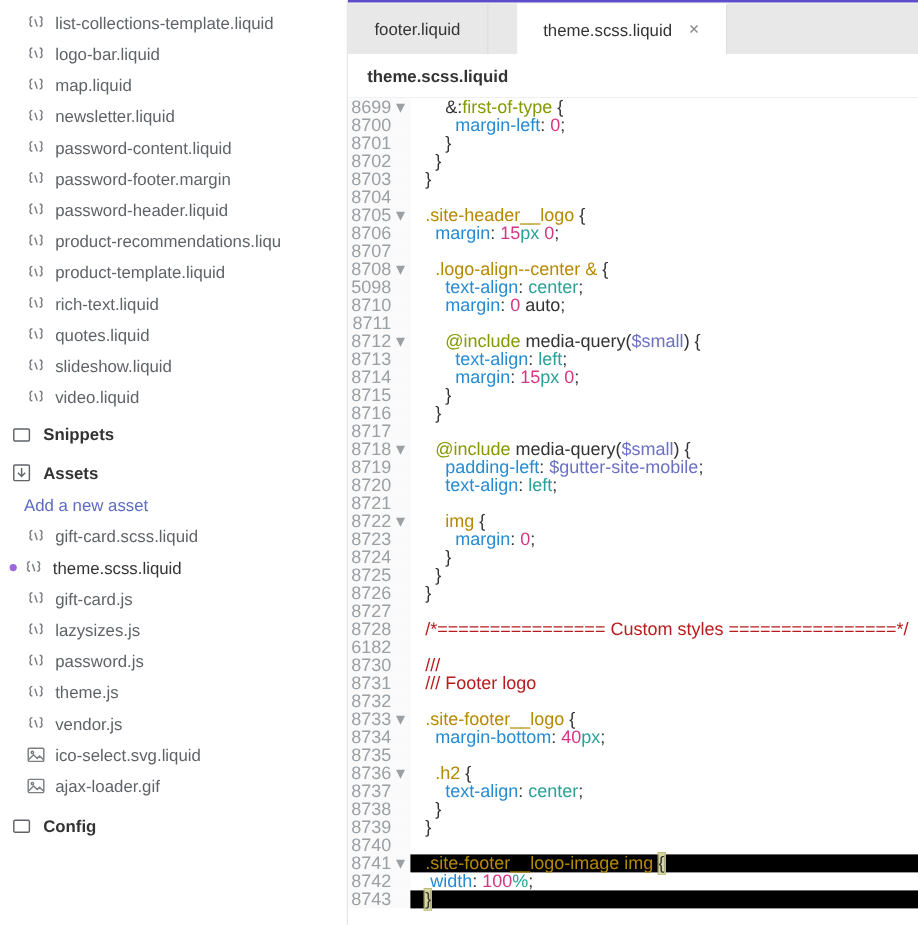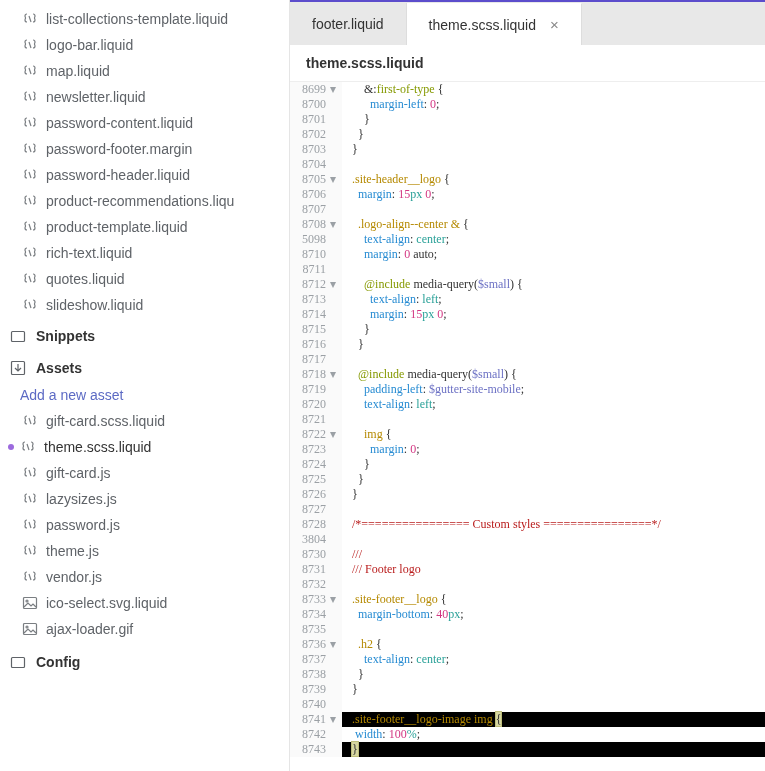--- a/index.html
+++ b/index.html
@@ -9,27 +9,27 @@
   .sidebar-item.selected { color: #333; }
   .sidebar-item .dot { width: 6px; height: 6px; border-radius: 50%; background: #9c6ade; margin-right: 6px; margin-left: -14px; flex-shrink: 0; }
   .sidebar-item .icon { width: 16px; height: 16px; margin-right: 8px; flex-shrink: 0; display: inline-flex; align-items: center; justify-content: center; }
   .sidebar-item .icon svg { stroke: #7a7e82; fill: none; stroke-width: 1.2; }
   .section-head { display: flex; align-items: center; padding: 10px 8px 6px 10px; font-weight: 600; color: #333; font-size: 14px; cursor: pointer; }
   .section-head .icon { width: 16px; height: 16px; margin-right: 10px; display: inline-flex; align-items: center; justify-content: center; }
   .section-head .icon svg { stroke: #5f6368; fill: none; stroke-width: 1.2; }
   .add-link { color: #5c6ac4; cursor: pointer; padding: 5px 8px 5px 20px; font-size: 14px; }
   .editor { flex: 1; display: flex; flex-direction: column; height: 100%; }
   .tabbar-top { height: 3px; background: #e8e8e8; border-top: 2px solid #5c4dcc; }
-  .tabs { display: flex; background: #e8e8e8; height: 42px; }
+  .tabs { display: flex; background: #e8e8e8; height: 42px; gap: 24px; }
   .tab { padding: 0 22px; display: flex; align-items: center; font-size: 14px; color: #333; border-right: 1px solid #ddd; cursor: pointer; }
   .tab.active { background: #fff; border-top: 1px solid #fff; }
   .tab .close { margin-left: 14px; color: #888; font-size: 15px; line-height: 1; }
   .filebar { padding: 10px 16px; font-weight: 600; font-size: 14px; border-bottom: 1px solid #eee; background: #fff; }
   .code-wrap { flex: 1; overflow: auto; background: #fff; position: relative; }
-  .code-lines { font-family: Liberation Serif, serif; font-size: 12px; line-height: 15px; }
+  .code-lines { font-family: Liberation Sans, sans-serif; font-size: 15px; line-height: 15px; }
   .code-row { display: flex; }
   .gutter { width: 40px; text-align: right; color: #9ba0a5; padding-right: 4px; user-select: none; background: #fafafa; }
   .fold { width: 12px; color: #9ba0a5; text-align: left; user-select: none; background: #fafafa; }
   .code-text { padding-left: 4px; white-space: pre; flex: 1; }
   .hl-row .code-text { background: #000000; }
   .k-sel { color: #b58900; } 
   .k-prop { color: #268bd2; } 
   .k-num { color: #d33682; } 
   .k-at { color: #859900; } 
   .k-fn { color: #2aa198; } 
@@ -133,20 +133,28 @@
         <span>quotes.liquid</span>
       </div>
       <div class="sidebar-item">
         <span class="icon">
           <svg width="16" height="16" viewBox="0 0 16 16">
             <path d="M5 3c-1.5 0-2 1-2 2s.5 1 .5 2-.5 1-.5 2 .5 2 2 2M11 3c1.5 0 2 1 2 2s-.5 1-.5 2 .5 1 .5 2-.5 2-2 2M7 5l2 6"></path>
           </svg>
         </span>
         <span>slideshow.liquid</span>
       </div>
+      <div class="sidebar-item">
+        <span class="icon">
+          <svg width="16" height="16" viewBox="0 0 16 16">
+            <path d="M5 3c-1.5 0-2 1-2 2s.5 1 .5 2-.5 1-.5 2 .5 2 2 2M11 3c1.5 0 2 1 2 2s-.5 1-.5 2 .5 1 .5 2-.5 2-2 2M7 5l2 6"></path>
+          </svg>
+        </span>
+        <span>video.liquid</span>
+      </div>
     </div>
 
   <div class="section-head">
     <span class="icon">
       <svg width="16" height="16" viewBox="0 0 16 16">
           <rect x="1.5" y="3.5" width="13" height="10" rx="1"></rect>
         </svg>
     </span>
     <span>Snippets</span>
   </div>
@@ -411,21 +419,21 @@
           <div class="gutter">8727</div>
           <div class="fold"></div>
           <div class="code-text"><span></span></div>
         </div>
         <div class="code-row">
           <div class="gutter">8728</div>
           <div class="fold"></div>
           <div class="code-text"><span class="k-cm">  /*================ Custom styles ================*/</span></div>
         </div>
         <div class="code-row">
-          <div class="gutter">3804</div>
+          <div class="gutter">6182</div>
           <div class="fold"></div>
           <div class="code-text"><span></span></div>
         </div>
         <div class="code-row">
           <div class="gutter">8730</div>
           <div class="fold"></div>
           <div class="code-text"><span class="k-cm">  ///</span></div>
         </div>
         <div class="code-row">
           <div class="gutter">8731</div>

